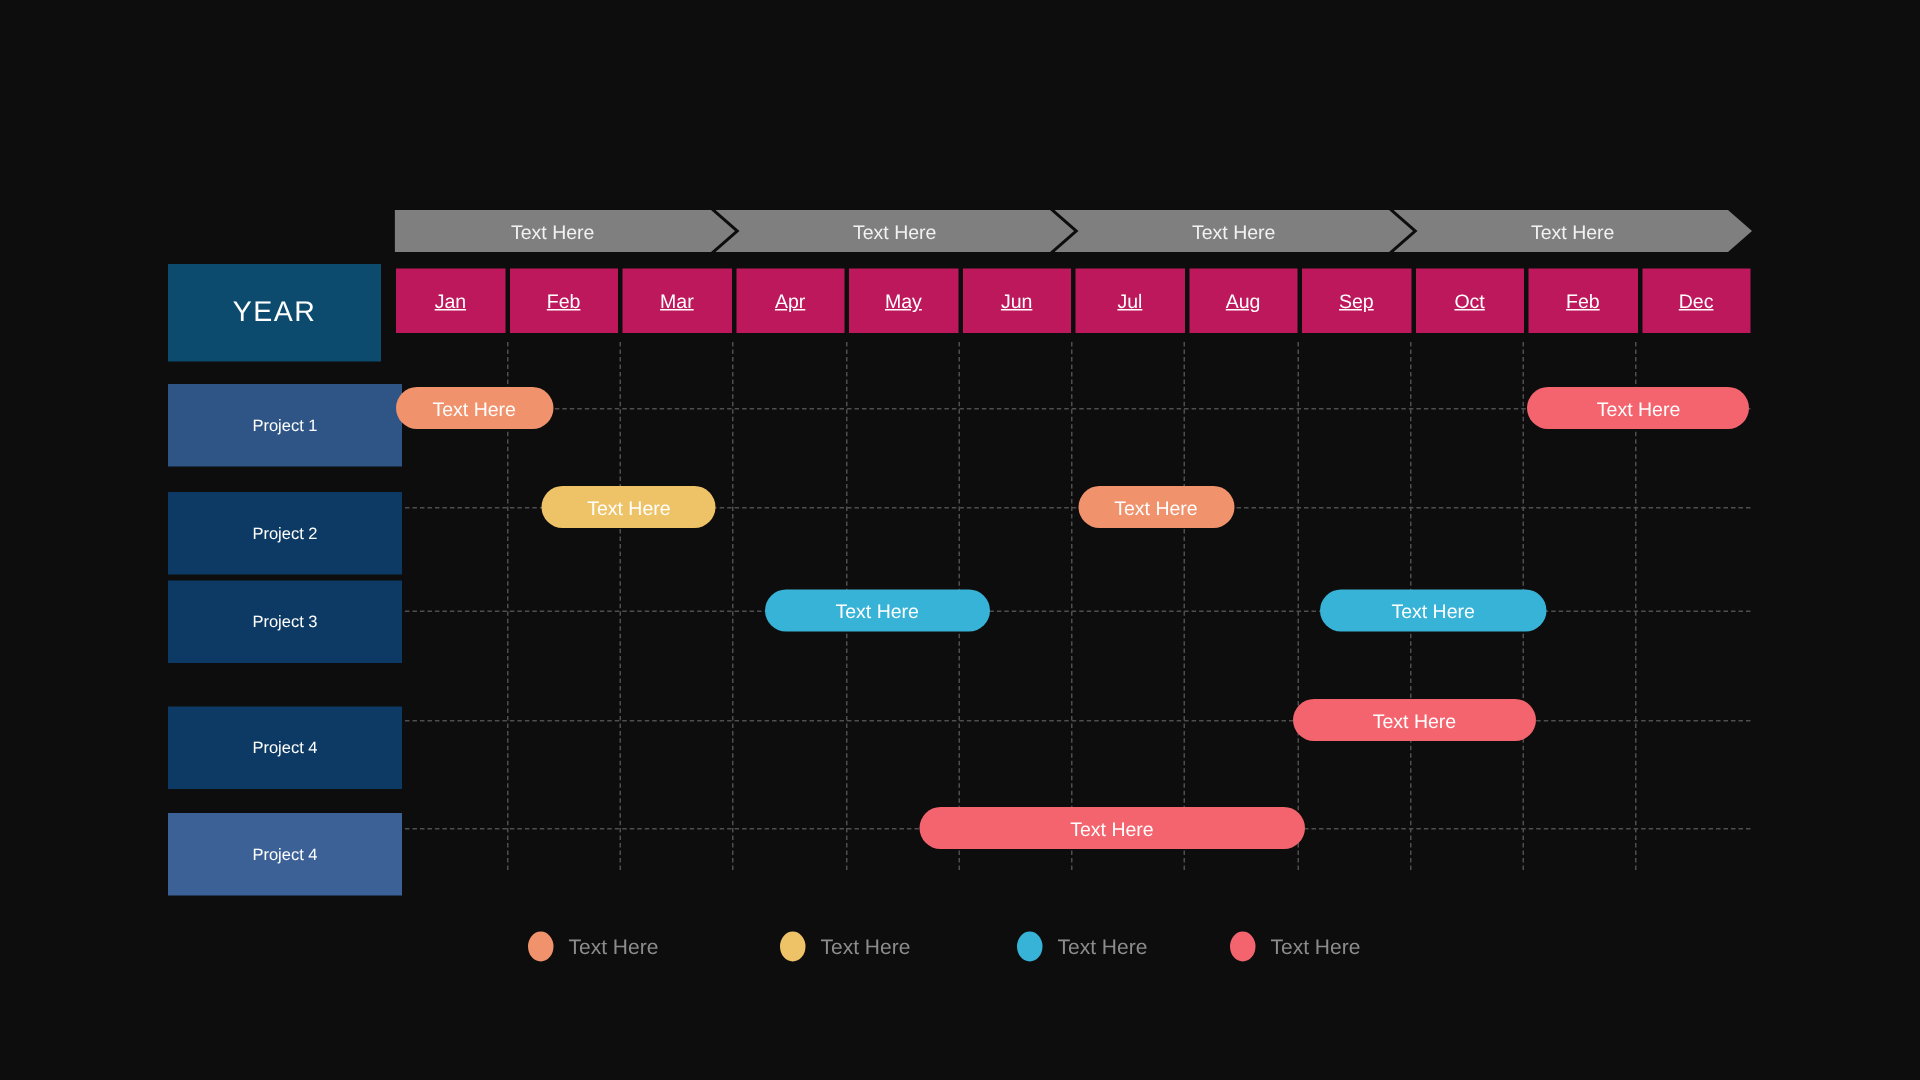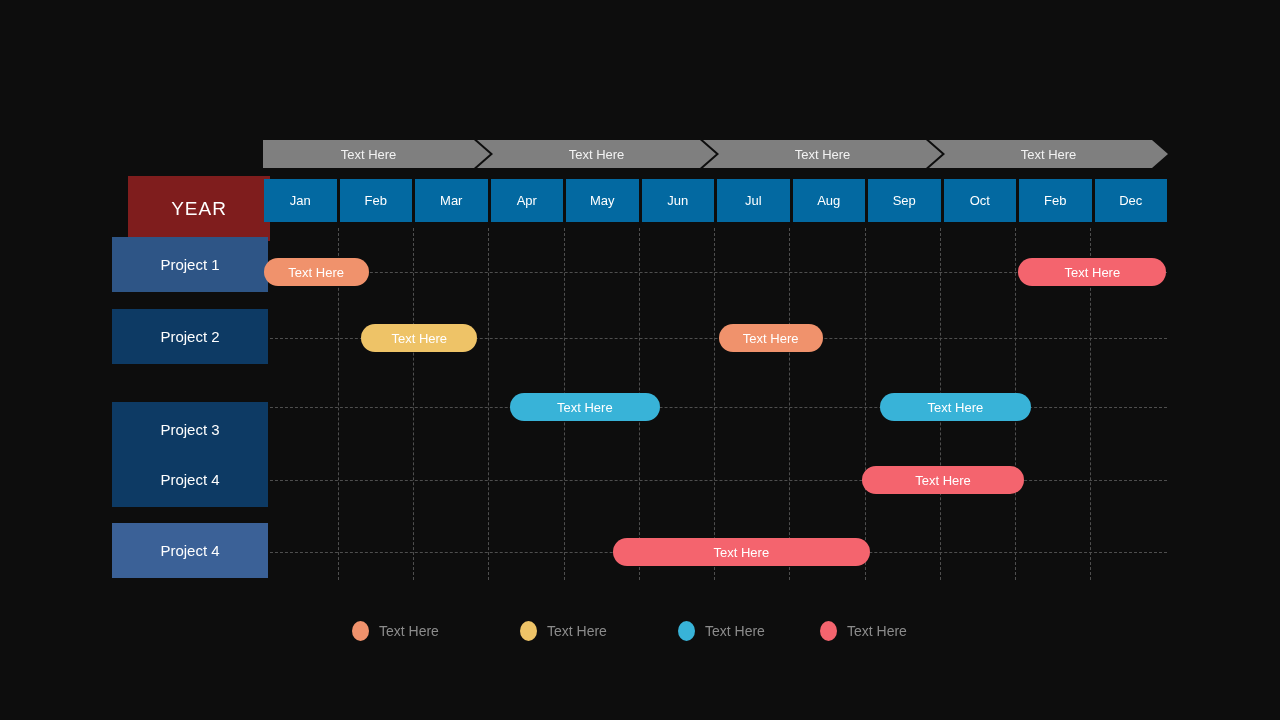--- a/index.html
+++ b/index.html
@@ -18,33 +18,33 @@
     display:flex;align-items:center;justify-content:center;
     color:#F2F2F2;font-size:13px;
   }
   .p0{left:0;width:227px;padding-right:16px;box-sizing:border-box;
       clip-path:polygon(0 0,calc(100% - 16px) 0,100% 50%,calc(100% - 16px) 100%,0 100%);}
   .pN{clip-path:polygon(0 0,calc(100% - 16px) 0,100% 50%,calc(100% - 16px) 100%,0 100%,16px 50%);
       padding:0 16px;box-sizing:border-box;width:239px;}
   .p1{left:214px;} .p2{left:440px;} .p3{left:666px;}
   
   .year{
-    position:absolute;left:112px;top:176px;width:142px;height:65px;background:#7f1d1d;
+    position:absolute;left:112px;top:176px;width:142px;height:65px;background:#0c4a6e;
     color:#FFFFFF;font-size:19px;letter-spacing:1px;
-    display:flex;align-items:center;justify-content:center;margin-left:16px;
+    display:flex;align-items:center;justify-content:center;
   }
   .months{position:absolute;left:264px;top:179px;width:903px;height:43px;display:flex;gap:3px;}
   .month{
-    flex:1;background:#0369a1;color:#FFFFFF;font-size:13px;
-    display:flex;align-items:center;justify-content:center;
+    flex:1;background:#be185d;color:#FFFFFF;font-size:13px;
+    display:flex;align-items:center;justify-content:center;text-decoration:underline;
   }
   
   .project{
     position:absolute;left:112px;width:156px;height:55px;
-    color:#FFFFFF;font-size:15px;display:flex;align-items:center;justify-content:center;
+    color:#FFFFFF;font-size:11px;display:flex;align-items:center;justify-content:center;margin-top:19px;
   }
   
   .vline{position:absolute;width:0;border-left:1px dashed #4E4E4E;top:228px;height:352px;}
   .hline{position:absolute;left:255px;width:912px;height:0;border-top:1px dashed #4E4E4E;}
   
   .bar{
     position:absolute;height:28px;border-radius:14px;
     display:flex;align-items:center;justify-content:center;
     color:#FFFFFF;font-size:13px;z-index:2;
   }
@@ -110,21 +110,21 @@
       <div class="hline" style="top: 552px;"></div>
     </div>
 
   <div id="projects">
       <div class="project" style="top: 237px; background: rgb(46, 85, 134);">
         <span>Project 1</span>
       </div>
       <div class="project" style="top: 309px; background: rgb(13, 58, 100); text-align: right;">
         <span>Project 2</span>
       </div>
-      <div class="project" style="top: 402px; background: rgb(13, 58, 100);">
+      <div class="project" style="top: 368px; background: rgb(13, 58, 100);">
         <span>Project 3</span>
       </div>
       <div class="project" style="top: 452px; background: rgb(13, 58, 100);">
         <span>Project 4</span>
       </div>
       <div class="project" style="top: 523px; background: rgb(59, 97, 151);">
         <span>Project 4</span>
       </div>
     </div>
 

